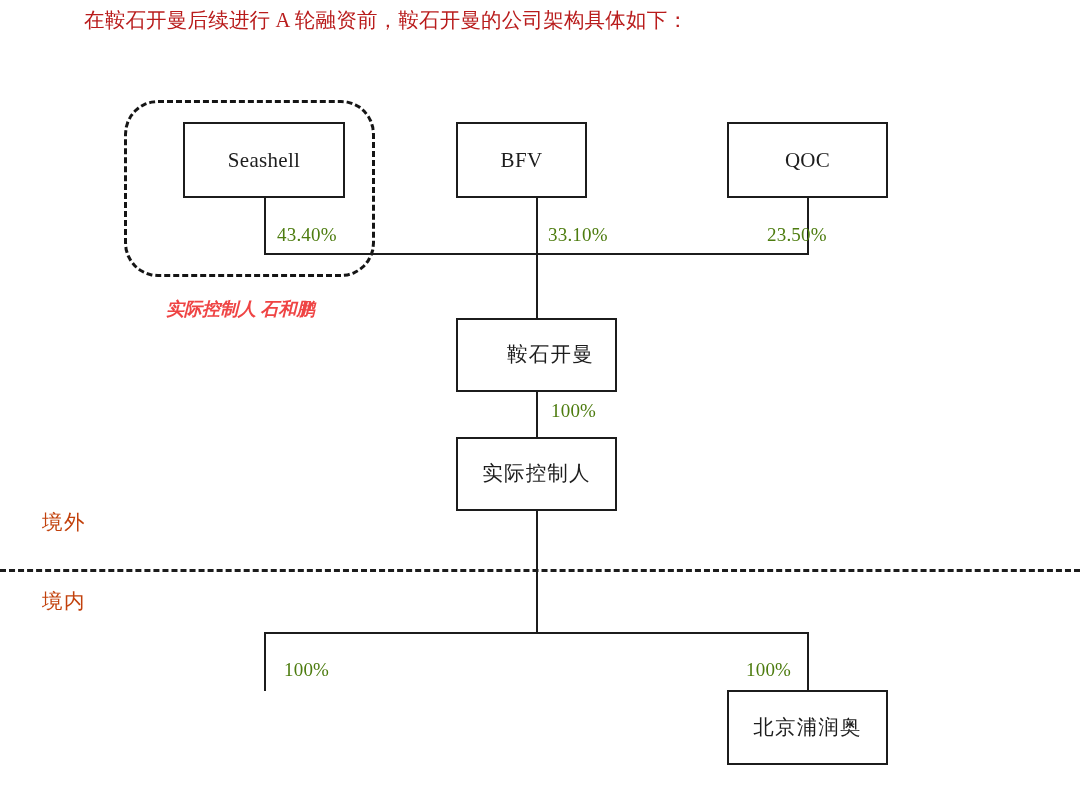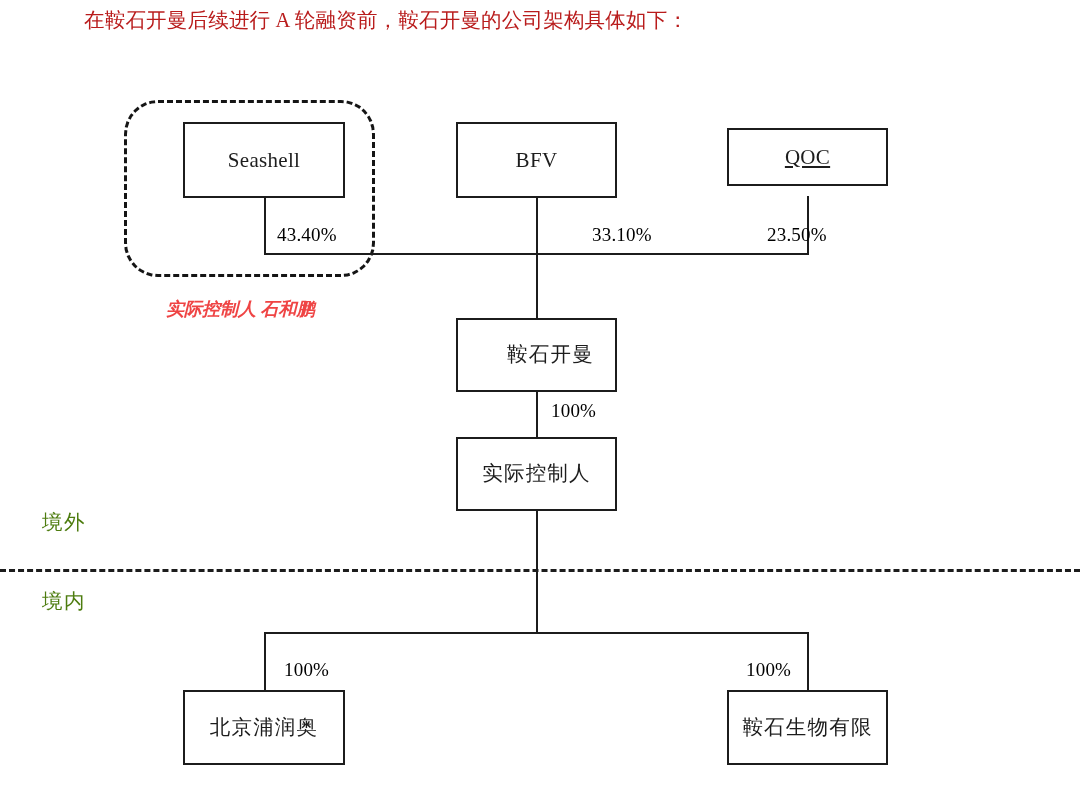--- a/index.html
+++ b/index.html
@@ -68,21 +68,21 @@
     position: absolute;
     height: 2.2px;
     background: #1c1c1c;
     z-index: 2;
   }
 
   
   .pct {
     position: absolute;
     font-size: 19px;
-    color: #000000;
+    color: #4d7c0f;
     white-space: nowrap;
     letter-spacing: 0.2px;
     z-index: 6;
   }
 
   
   .control-ring {
     position: absolute;
     box-sizing: border-box;
     border: 3px dashed #151515;
@@ -116,54 +116,54 @@
     left: 0;
     width: 1080px;
     height: 0;
     border-top: 3px dashed #1c1c1c;
     z-index: 3;
   }
   .jurisdiction-label {
     position: absolute;
     font-size: 20.5px;
     letter-spacing: 1.5px;
-    color: #4d7c0f;
+    color: #c2410c;
     white-space: nowrap;
     z-index: 6;
   }
 </style>
 </head>
 <body>
 
 <div id="page">
 
   <div class="intro">在鞍石开曼后续进行 A 轮融资前，鞍石开曼的公司架构具体如下：</div>
 
   <div class="control-ring" style="left:124px; top:100px; width:251px; height:177px;"></div>
 
   <div class="node latin" style="left:183px; top:122px; width:162px; height:76px;">
     <span class="node-label">Seashell</span>
   </div>
 
-  <div class="node latin" style="left:456px; top:122px; width:161px; height:76px;">
+  <div class="node latin" style="left:456px; top:122px; width:131px; height:76px;">
     <span class="node-label">BFV</span>
   </div>
 
-  <div class="node latin" style="left:727px; top:128px; width:161px; height:58px;text-decoration:underline;">
+  <div class="node latin" style="left:727px; top:122px; width:161px; height:76px;">
     <span class="node-label">QOC</span>
   </div>
 
   <div class="vline" style="left:264px; top:196px; height:59px;"></div>
   <div class="vline" style="left:535.5px; top:196px; height:59px;"></div>
   <div class="vline" style="left:807px; top:196px; height:59px;"></div>
 
   <div class="hline" style="left:264px; top:253px; width:545px;"></div>
 
   <div class="pct" style="left:277px; top:224px;">43.40%</div>
-  <div class="pct" style="left:548px; top:224px;margin-left:44px;">33.10%</div>
+  <div class="pct" style="left:548px; top:224px;">33.10%</div>
   <div class="pct" style="left:735px; top:224px;margin-left:32px;">23.50%</div>
 
   <div class="controller-note" style="left:140px; top:296px;">
     <span class="line1">实际控制人 石和鹏</span>
   </div>
 
   <div class="vline" style="left:535.5px; top:253px; height:67px;"></div>
 
   <div class="node cjk" style="left:456px; top:318px; width:161px; height:74px;padding-left:28px;">
     <span class="node-label">鞍石开曼</span>
@@ -185,21 +185,18 @@
   <div class="jurisdiction-label" style="left:42px; top:587px;">境内</div>
 
   <div class="hline" style="left:264px; top:632px; width:545px;"></div>
 
   <div class="vline" style="left:264px; top:632px; height:59px;"></div>
   <div class="vline" style="left:807px; top:632px; height:59px;"></div>
 
   <div class="pct" style="left:284px; top:659px;">100%</div>
   <div class="pct" style="left:746px; top:659px;">100%</div>
 
-  <div class="node cjk" style="left:183px; top:690px; width:162px; height:75px;">
+
+  <div class="node cjk" style="left:727px; top:690px; width:161px; height:75px;">
     <span class="node-label">北京浦润奥</span>
   </div>
 
-  <div class="node cjk" style="left:727px; top:690px; width:161px; height:75px;">
-    <span class="node-label">鞍石生物有限</span>
-  </div>
-
 </div>
 
 </body></html>

